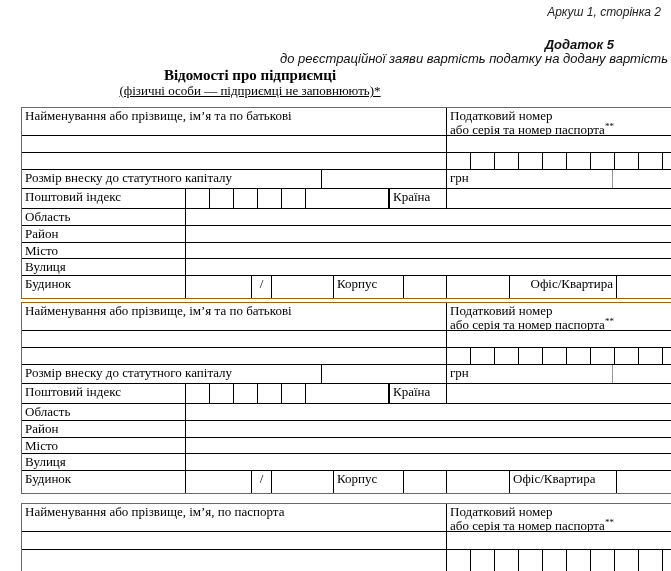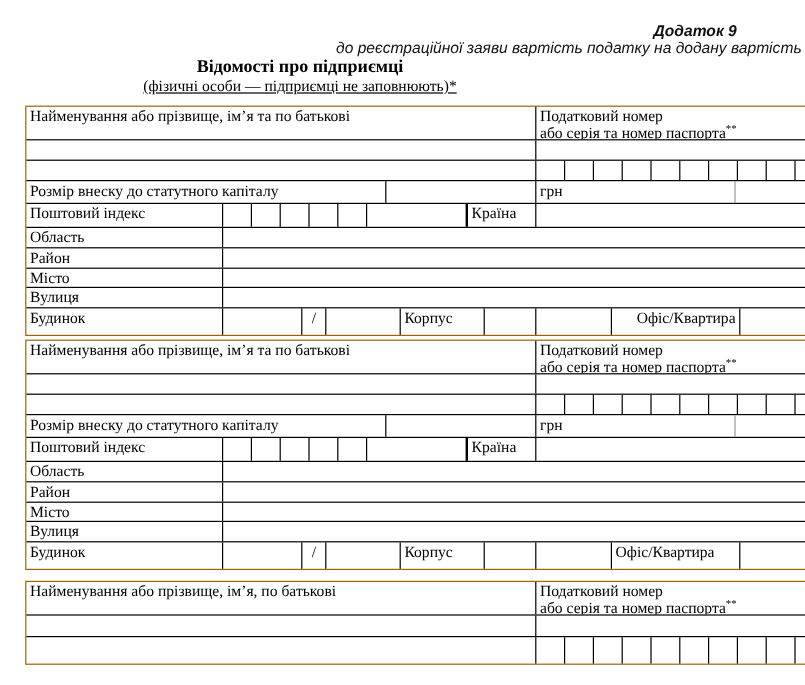--- a/index.html
+++ b/index.html
@@ -31,21 +31,22 @@
   .gray-r{border-right-color:#999;}
   .thick-r{border-right-width:2px;}
   .slash{text-align:center;padding-left:0;padding-right:0;}
   sup{font-size:9px;line-height:0;}
 </style>
 </head>
 <body>
 
 <div class="page">
 
-  <div class="annex-number">Додаток 9</div>
+  <div class="sheet-info">Аркуш 1, сторінка 2</div>
+  <div class="annex-number">Додаток 5</div>
   <div class="annex-desc">до реєстраційної заяви вартість податку на додану вартість</div>
   <div class="title-wrap">
     <div class="form-title">Відомості про підприємці</div>
     <div class="form-subtitle">(фізичні особи — підприємці не заповнюють)*</div>
   </div>
 
   <div class="tbl tbl1">
     <div class="row" style="height:28px">
       <div class="c" style="width:425px">
         <span>Найменування або прізвище, ім’я та по батькові</span>
@@ -187,21 +188,21 @@
       <div class="c" style="width:43px"></div>
       <div class="c" style="width:63px"></div>
       <div class="c" style="width:107px">Офіс/Квартира</div>
       <div class="c" style="width:70px"></div>
     </div>
   </div>
 
   <div class="tbl tbl3">
     <div class="row" style="height:28px">
       <div class="c" style="width:425px">
-        <span>Найменування або прізвище, ім’я, по батькові</span>
+        <span>Найменування або прізвище, ім’я, по паспорта</span>
       </div>
       <div class="c" style="width:240px">
         <div>Податковий номер</div>
         <div><span>або серія та номер паспорта</span><sup>**</sup></div>
       </div>
     </div>
     <div class="row" style="height:18px">
       <div class="c" style="width:425px"></div>
       <div class="c" style="width:240px"></div>
     </div>

